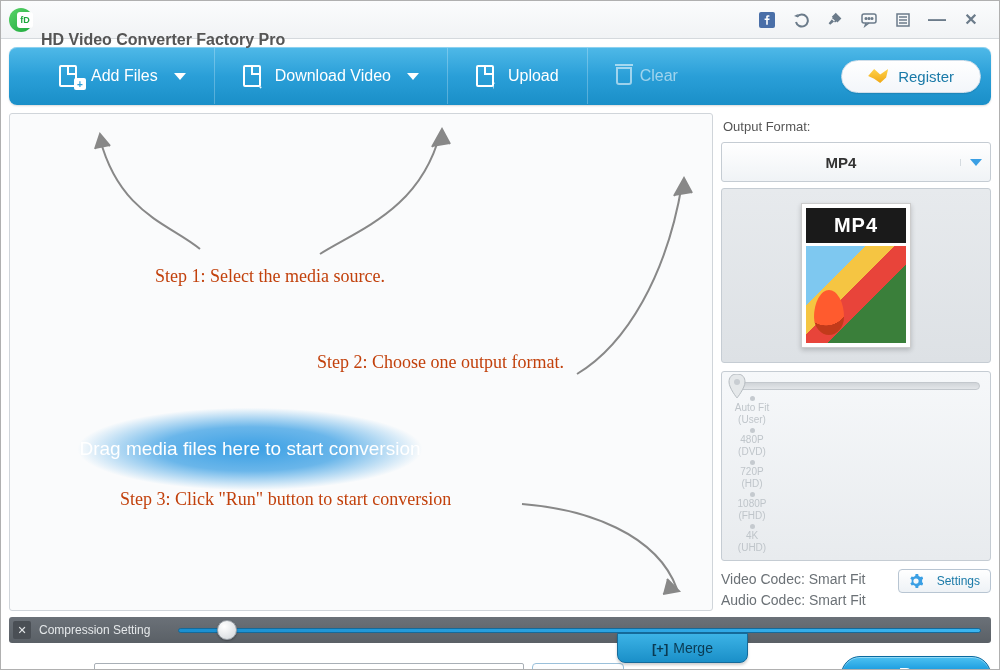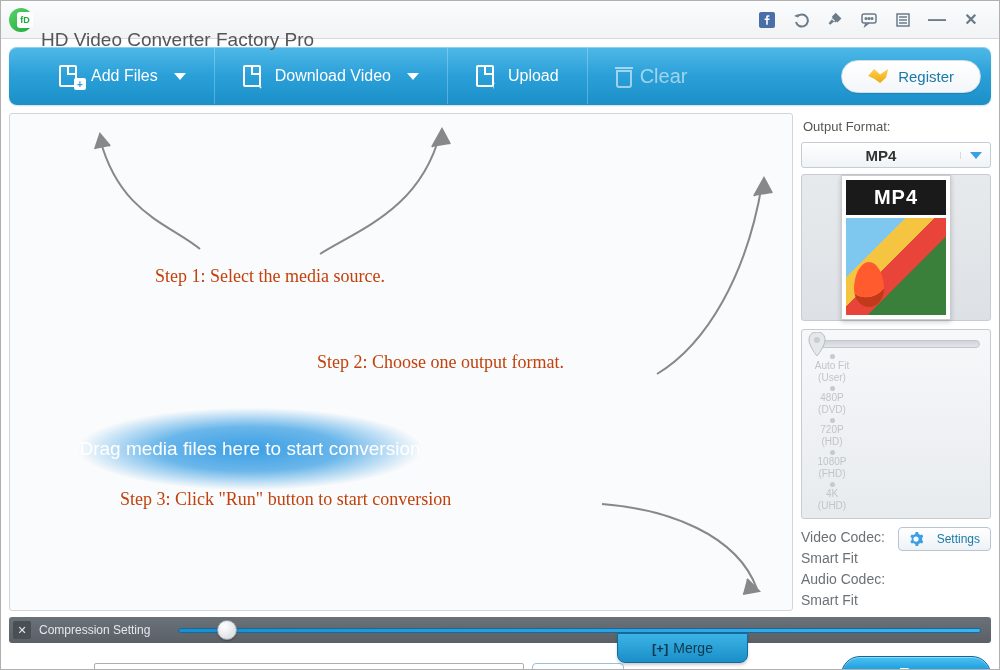--- a/index.html
+++ b/index.html
@@ -2,59 +2,59 @@
 <html><head>
 <meta charset="utf-8">
 <style>
 * { box-sizing: border-box; margin: 0; padding: 0; font-family: Arial, sans-serif; }
 body { width: 1000px; height: 670px; background: #fff; overflow: hidden; border: 1px solid #b0b0b0; position: relative; }
 
 
 .titlebar { height: 38px; display: flex; align-items: center; padding: 0 8px; background: linear-gradient(#fbfcfd,#f1f3f5); border-bottom: 1px solid #d5d9dd; }
 .logo { width: 24px; height: 24px; background: linear-gradient(135deg,#5bd46a,#1aa83a); border-radius: 50%; display: flex; align-items: center; justify-content: flex-end; margin-right: 8px; }
 .logo-inner { width: 16px; height: 16px; background: #fff; border-radius: 3px; display: flex; align-items: center; justify-content: center; font-size: 9px; font-weight: bold; color: #1aa83a; }
-.title-text { font-size: 19px; color: #555; font-weight: normal; margin-top: 40px; }
+.title-text { font-size: 16px; color: #555; font-weight: bold; margin-top: 40px; }
 .titlebar-spacer { flex: 1; }
 .titlebar-icons { display: flex; gap: 18px; padding-right: 12px; align-items: center; }
 .ti { width: 16px; height: 16px; color: #6b7b8a; cursor: pointer; display: flex; align-items: center; justify-content: center; }
 .ti svg { width: 16px; height: 16px; }
 .ti.min { font-weight: bold; font-size: 18px; }
 .ti.close { font-size: 16px; font-weight: bold; }
 
 
 .toolbar { height: 58px; margin: 8px; border-radius: 8px; background: linear-gradient(#4fb9e8,#2a9fd8,#1a8fc8); display: flex; align-items: center; padding: 0 10px; box-shadow: inset 0 1px 0 rgba(255,255,255,.35), 0 1px 2px rgba(0,0,0,.15); }
 .tb-btn { display: flex; align-items: center; gap: 10px; padding: 0 28px; height: 56px; color: #fff; font-size: 16px; cursor: pointer; border-right: 1px solid rgba(255,255,255,.25); }
 .tb-btn.first { padding-left: 40px; }
 .tb-btn:last-of-type { border-right: none; }
 .tb-icon { width: 22px; height: 22px; position: relative; }
 .doc-ic { width: 18px; height: 22px; border: 2px solid #fff; border-radius: 2px; position: relative; }
 .doc-ic::before { content: ""; position: absolute; top: -2px; right: -2px; width: 8px; height: 8px; background: inherit; border-left: 2px solid #fff; border-bottom: 2px solid #fff; }
 .plus-badge { position: absolute; bottom: -3px; right: -5px; width: 12px; height: 12px; background: #fff; color: #2a9fd8; border-radius: 2px; display: flex; align-items: center; justify-content: center; font-size: 10px; font-weight: bold; }
 .down-badge { position: absolute; bottom: -3px; right: -5px; width: 12px; height: 12px; color: #fff; font-size: 11px; }
 .chev { width: 0; height: 0; border-left: 6px solid transparent; border-right: 6px solid transparent; border-top: 7px solid #fff; margin-left: 6px; }
-.tb-clear { display: flex; align-items: flex-end; gap: 8px; color: rgba(255,255,255,.55); padding: 0 28px; font-size: 20px; }
+.tb-clear { display: flex; align-items: flex-end; gap: 8px; color: rgba(255,255,255,.55); padding: 0 28px; font-size: 16px; }
 .trash { width: 16px; height: 18px; border: 2px solid rgba(255,255,255,.55); border-radius: 0 0 3px 3px; position: relative; }
 .trash::before { content: ""; position: absolute; top: -5px; left: -3px; right: -3px; height: 2px; background: rgba(255,255,255,.55); }
 .toolbar-spacer { flex: 1; }
 .register-btn { background: linear-gradient(#ffffff,#f3f6fa); border: 1px solid #d0deea; border-radius: 18px; padding: 7px 26px; display: flex; align-items: center; gap: 10px; cursor: pointer; color: #1a7aa8; font-size: 15px; box-shadow: 0 1px 1px rgba(0,0,0,.1); }
 .reg-icon { width: 20px; height: 14px; background: linear-gradient(#ffd24a,#f0a814); clip-path: polygon(0 50%, 30% 0, 60% 40%, 100% 0, 90% 60%, 60% 100%, 30% 70%); }
 
 
 .main { display: flex; height: 498px; padding: 0 8px; gap: 8px; }
 .canvas { flex: 1; border: 1px solid #d0d5da; border-radius: 3px; background: #fafbfc; position: relative; overflow: hidden; }
 .handwritten { font-family: "Segoe Script","Comic Sans MS",cursive; color: #c2410c; position: absolute; font-size: 18px; }
 .step1 { top: 152px; left: 145px; }
 .step2 { top: 238px; left: 307px; text-align: right; }
 .step3 { top: 375px; left: 110px; }
 .blob { position: absolute; top: 270px; left: -20px; width: 520px; height: 130px; background: radial-gradient(ellipse 230px 55px at center, #3a9fe4 0%, rgba(58,159,228,.75) 40%, rgba(58,159,228,0) 75%); display: flex; align-items: center; justify-content: center; }
 .blob-text { color: #fff; font-size: 19px; text-align: center; }
 .arrow { position: absolute; stroke: #888; stroke-width: 2; fill: none; }
 
 
-.rpanel { width: 190px; display: flex; flex-direction: column; }
+.rpanel { width: 270px; display: flex; flex-direction: column; }
 .rlabel { font-size: 13px; color: #555; padding: 6px 2px 8px; }
 .format-sel { height: 40px; background: linear-gradient(#fff,#f0f3f6); border: 1px solid #c5ccd3; border-radius: 3px; display: flex; align-items: center; position: relative; cursor: pointer; }
 .format-sel .fmt-text { flex: 1; text-align: center; font-weight: bold; font-size: 15px; color: #333; }
 .format-sel .fmt-chev { width: 30px; border-left: 1px solid #d5dbe0; display: flex; align-items: center; justify-content: center; }
 .fmt-chev-tri { width: 0; height: 0; border-left: 6px solid transparent; border-right: 6px solid transparent; border-top: 7px solid #3a9fe4; }
 .preview-box { flex: 1; margin-top: 6px; background: linear-gradient(#e7eaed,#dde1e5); border: 1px solid #c5ccd3; border-radius: 3px; display: flex; align-items: center; justify-content: center; }
 .mp4-thumb { width: 110px; height: 145px; background: #fff; border: 1px solid #ccc; box-shadow: 0 2px 5px rgba(0,0,0,.2); padding: 4px; display: flex; flex-direction: column; }
 .mp4-header { background: #1a1a1a; color: #fff; font-weight: bold; text-align: center; padding: 6px 0; font-size: 20px; letter-spacing: 1px; }
 .mp4-img { flex: 1; margin-top: 3px; background: linear-gradient(135deg, #7ec8f0 30%, #f5c542 30%, #f5c542 45%, #e8443a 45%, #e8443a 60%, #3a7f3a 60%); position: relative; }
 .mp4-img::after { content: ""; position: absolute; bottom: 8px; left: 8px; width: 30px; height: 45px; background: radial-gradient(circle at 40% 30%, #ff5b2e 60%, #c23a1a 61%); border-radius: 50% 50% 50% 50% / 60% 60% 40% 40%; }

